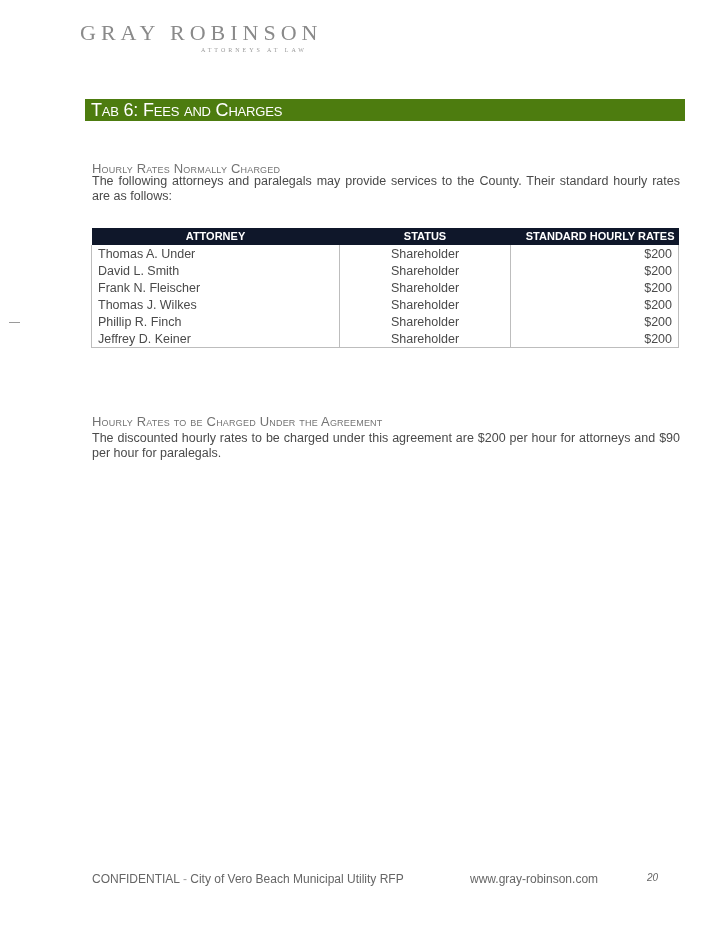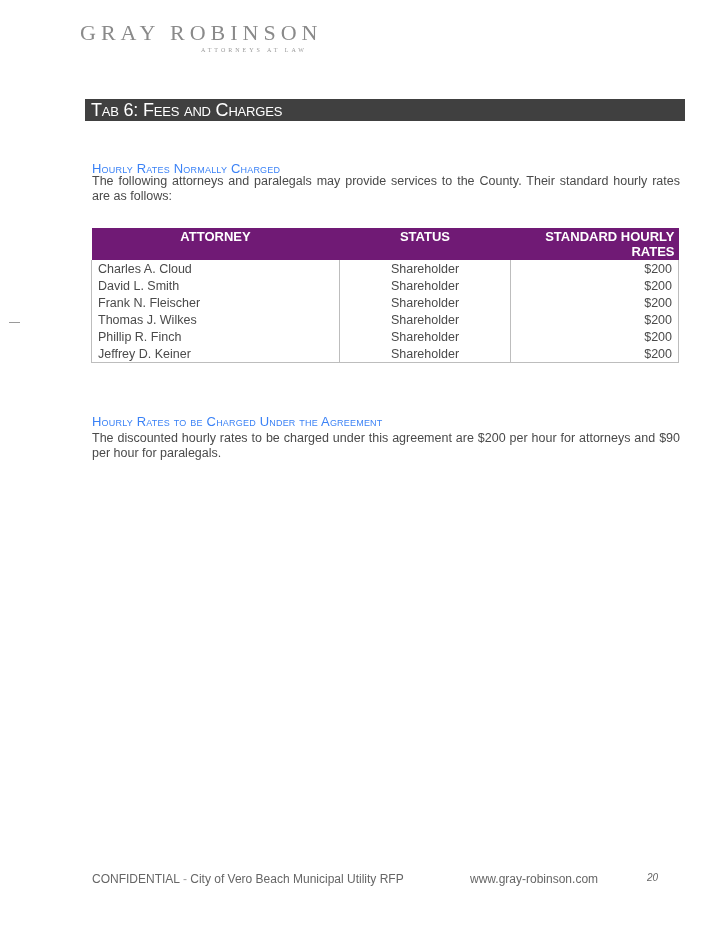--- a/index.html
+++ b/index.html
@@ -1,26 +1,26 @@
 <!DOCTYPE html>
 <html><head>
 <meta charset="utf-8">
 <style>
   html, body { margin: 0; padding: 0; background: #ffffff; }
   body { width: 723px; height: 937px; position: relative; overflow: hidden;
          font-family: "Liberation Sans", sans-serif; color: #3c3c3c; }
   .logo { position: absolute; left: 80px; top: 20px; width: 240px; }
   .logo-main { font-family: "Liberation Serif", serif; font-size: 22px; letter-spacing: 5px; color: #8a8a8a; white-space: nowrap; }
   .logo-sub { font-family: "Liberation Serif", serif; font-size: 6px; letter-spacing: 3px; color: #9a9a9a; position: absolute; left: 121px; top: 27px; white-space: nowrap; }
-  .tab-bar { position: absolute; left: 85px; top: 99px; width: 600px; height: 22px; background: #404040; }
+  .tab-bar { position: absolute; left: 85px; top: 99px; width: 600px; height: 22px; background: #4d7c0f; }
   .tab-title { position: absolute; left: 6px; top: 1px; color: #ffffff; font-size: 18px; font-variant: small-caps; letter-spacing: -0.2px; white-space: nowrap; }
-  .section-heading { position: absolute; left: 92px; font-size: 13px; font-variant: small-caps; color: #3b82f6; letter-spacing: 0.2px; white-space: nowrap; }
+  .section-heading { position: absolute; left: 92px; font-size: 13px; font-variant: small-caps; color: #737373; letter-spacing: 0.2px; white-space: nowrap; }
   .para { position: absolute; left: 92px; width: 588px; font-size: 12.5px; line-height: 15px; color: #4a4a4a; text-align: justify; text-align-last: left; }
   table.rates { position: absolute; left: 91px; top: 228px; width: 588px; border-collapse: collapse; font-size: 12.5px; color: #4a4a4a; }
-  table.rates th { background: #701a75; color: #ffffff; font-weight: bold; font-size: 13px; line-height: 15px; padding: 1px 4px; vertical-align: top; }
+  table.rates th { background: #0f172a; color: #ffffff; font-weight: bold; font-size: 11px; line-height: 15px; padding: 1px 4px; vertical-align: top; }
   table.rates td { line-height: 16px; height: 17px; padding: 0 6px; border-left: 1px solid #bdbdbd; border-right: 1px solid #bdbdbd; }
   table.rates tr:last-child td { border-bottom: 1px solid #bdbdbd; }
   .c-att { width: 235px; text-align: left; }
   .c-status { width: 158px; text-align: center; }
   .c-rate { text-align: right; }
   th.c-att { text-align: center; }
   .margin-mark { position: absolute; left: 9px; top: 322px; width: 11px; height: 1px; background: #9a9a9a; }
   .footer { position: absolute; top: 872px; font-size: 12px; color: #666; white-space: nowrap; }
   .footer .muted { color: #a0a0a0; }
 </style>
@@ -42,21 +42,21 @@
 <table class="rates">
   <thead>
     <tr>
       <th class="c-att">ATTORNEY</th>
       <th class="c-status">STATUS</th>
       <th class="c-rate">STANDARD HOURLY RATES</th>
     </tr>
   </thead>
   <tbody>
     <tr>
-      <td class="c-att">Charles A. Cloud</td>
+      <td class="c-att">Thomas A. Under</td>
       <td class="c-status">Shareholder</td>
       <td class="c-rate">$200</td>
     </tr>
     <tr>
       <td class="c-att">David L. Smith</td>
       <td class="c-status">Shareholder</td>
       <td class="c-rate">$200</td>
     </tr>
     <tr>
       <td class="c-att">Frank N. Fleischer</td>

